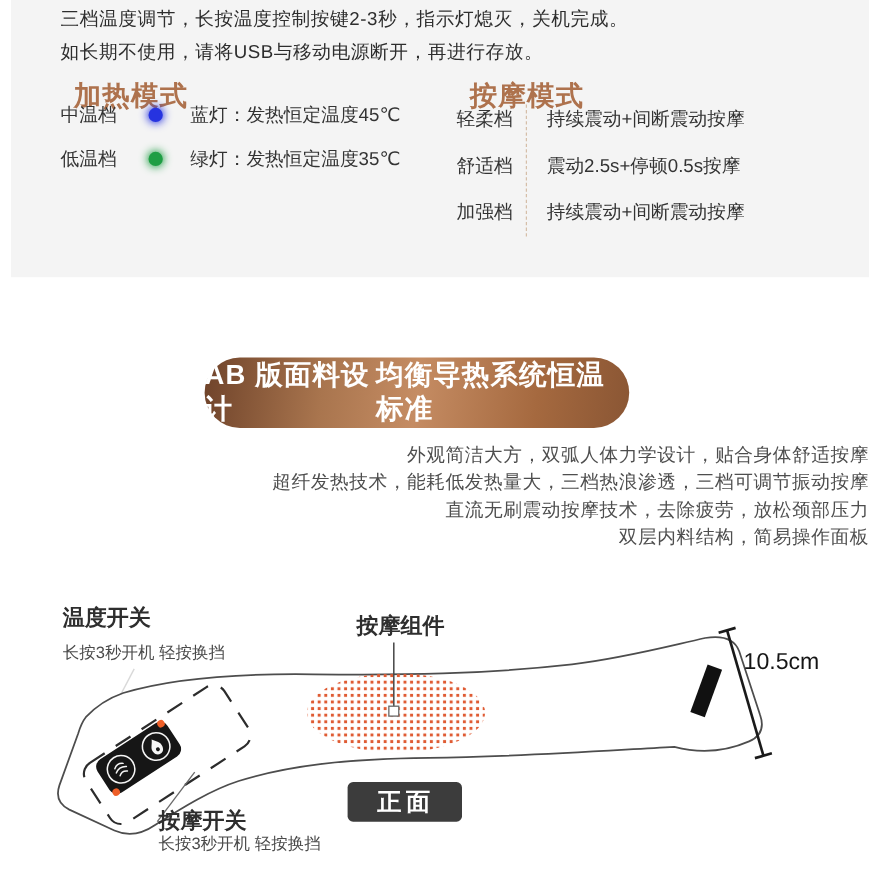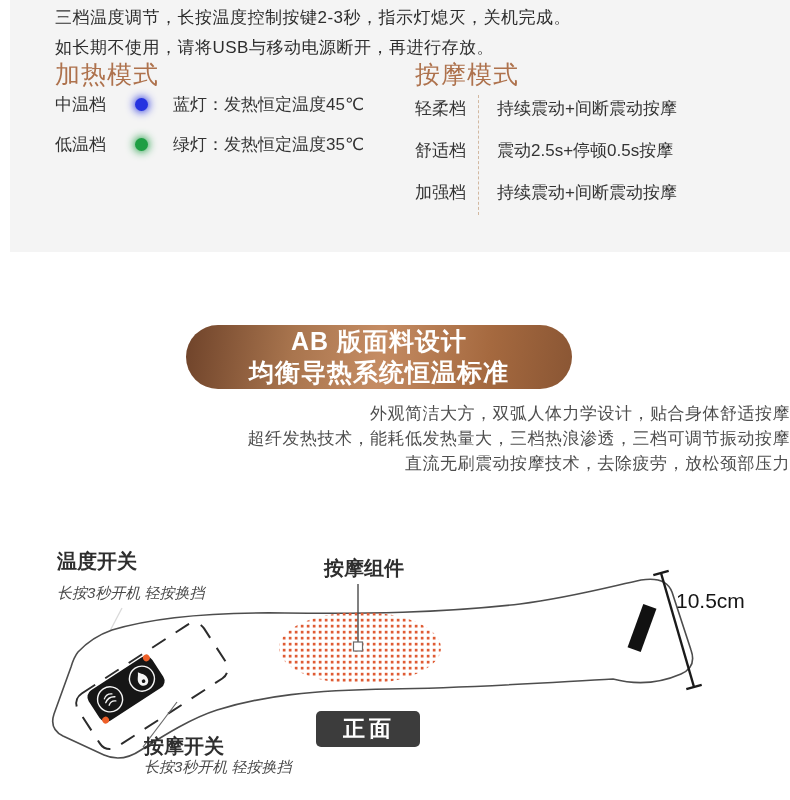--- a/index.html
+++ b/index.html
@@ -2,43 +2,43 @@
 <html><head>
 <meta charset="utf-8">
 <style>
   html,body{margin:0;padding:0;}
   .page{position:relative;width:790px;height:800px;background:#ffffff;overflow:hidden;
         font-family:"Liberation Sans","DejaVu Sans",sans-serif;color:#2f2f2f;}
   
   .top-section{position:absolute;left:10px;top:0;width:790px;height:252px;background:#f4f4f4;overflow:hidden;}
   .clipped-line{position:absolute;left:45px;top:-11px;font-size:17px;color:#2d2d2d;white-space:nowrap;letter-spacing:.5px;}
   .notice{position:absolute;left:45px;top:19px;font-size:17px;color:#2d2d2d;letter-spacing:.5px;}
-  .mode-title{position:absolute;top:58px;margin:0;font-size:25px;font-weight:normal;color:#ae724d;letter-spacing:1px;}
+  .mode-title{position:absolute;top:58px;margin:12px;font-size:25px;font-weight:bold;color:#ae724d;letter-spacing:1px;}
   .heat-title{left:45px;} .mass-title{left:405px;}
   .heat-rows{position:absolute;left:45px;top:84px;}
   .heat-row{display:flex;align-items:center;height:40px;font-size:17px;}
   .heat-level{width:80px;color:#333;}
   .led{width:13px;height:13px;border-radius:50%;box-shadow:0 0 8px 1px currentColor;flex:0 0 auto;}
   .heat-desc{margin-left:25px;color:#333;}
   .mass-rows{position:absolute;left:405px;top:87px;width:340px;}
   .mass-divider{position:absolute;left:63px;top:8px;height:120px;border-left:1px dashed #d2b8a0;}
   .mass-row{display:flex;align-items:center;height:42px;font-size:17px;}
   .mass-level{width:63px;color:#333;}
   .mass-desc{padding-left:19px;color:#333;}
   
   .banner{position:absolute;left:186px;top:325px;width:386px;height:64px;border-radius:32px;
           background:linear-gradient(97deg,#6f432a 0%,#a9754e 28%,#c58c63 50%,#a5693f 78%,#8a5634 100%);
-          display:flex;flex-direction:column;align-items:center;justify-content:center;
+          display:flex;flex-direction:row;align-items:center;justify-content:center;
           color:#ffffff;font-size:25px;font-weight:bold;letter-spacing:1px;line-height:31px;}
   .features{position:absolute;left:0;top:401px;width:790px;text-align:right;}
   .features p{margin:0;font-size:17px;line-height:25px;color:#4e4e4e;letter-spacing:.5px;}
   .diagram{position:absolute;left:0;top:540px;width:790px;height:260px;}
   .diagram svg{position:absolute;left:0;top:0;}
   .dlabel{position:absolute;font-size:20px;font-weight:bold;color:#2e2e2e;white-space:nowrap;}
-  .dhint{position:absolute;font-size:15px;color:#4a4a4a;white-space:nowrap;font-style:italic;}
+  .dhint{position:absolute;font-size:15px;color:#4a4a4a;white-space:nowrap;}
   .lbl-temp{left:57px;top:8px;} .hint-temp{left:57px;top:44px;}
   .lbl-part{left:324px;top:15px;}
   .lbl-mass{left:144px;top:193px;} .hint-mass{left:144px;top:218px;}
   .front-badge{position:absolute;left:316px;top:171px;width:104px;height:36px;background:#3c3c3c;border-radius:5px;
                color:#fff;font-size:22px;font-weight:bold;text-align:center;line-height:36px;letter-spacing:4px;padding-left:2px;box-sizing:border-box;}
 </style>
 </head>
 <body>
 
 <div class="page">
@@ -81,20 +81,21 @@
 
   <div class="banner">
     <div>AB 版面料设计</div>
     <div>均衡导热系统恒温标准</div>
   </div>
 
   <div class="features">
     <p>外观简洁大方，双弧人体力学设计，贴合身体舒适按摩</p>
     <p>超纤发热技术，能耗低发热量大，三档热浪渗透，三档可调节振动按摩</p>
     <p>直流无刷震动按摩技术，去除疲劳，放松颈部压力</p>
+    <p>双层内料结构，简易操作面板</p>
   </div>
 
   <div class="diagram">
     <svg width="790" height="260" viewBox="0 540 790 260">
       <defs>
         <pattern id="dotpat" width="6" height="6" patternUnits="userSpaceOnUse">
           <rect x="0.8" y="0.8" width="2.7" height="2.7" fill="#df5b33"></rect>
         </pattern>
       </defs>
 

